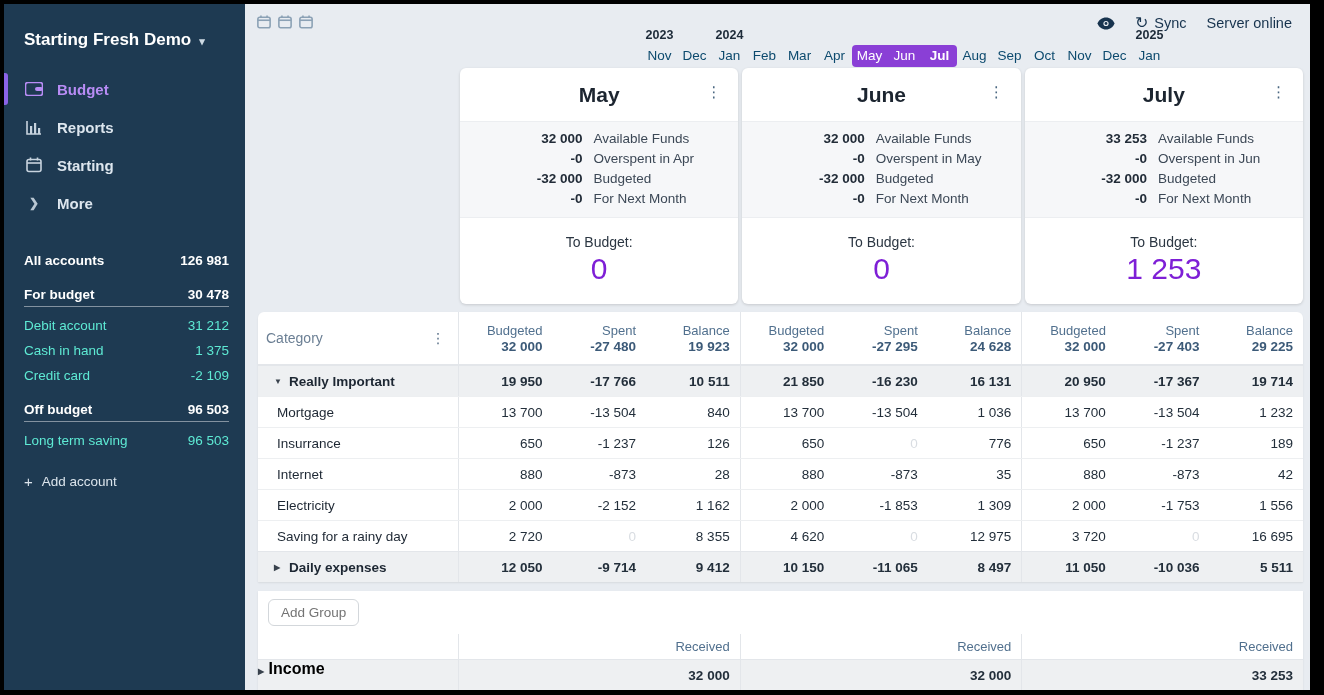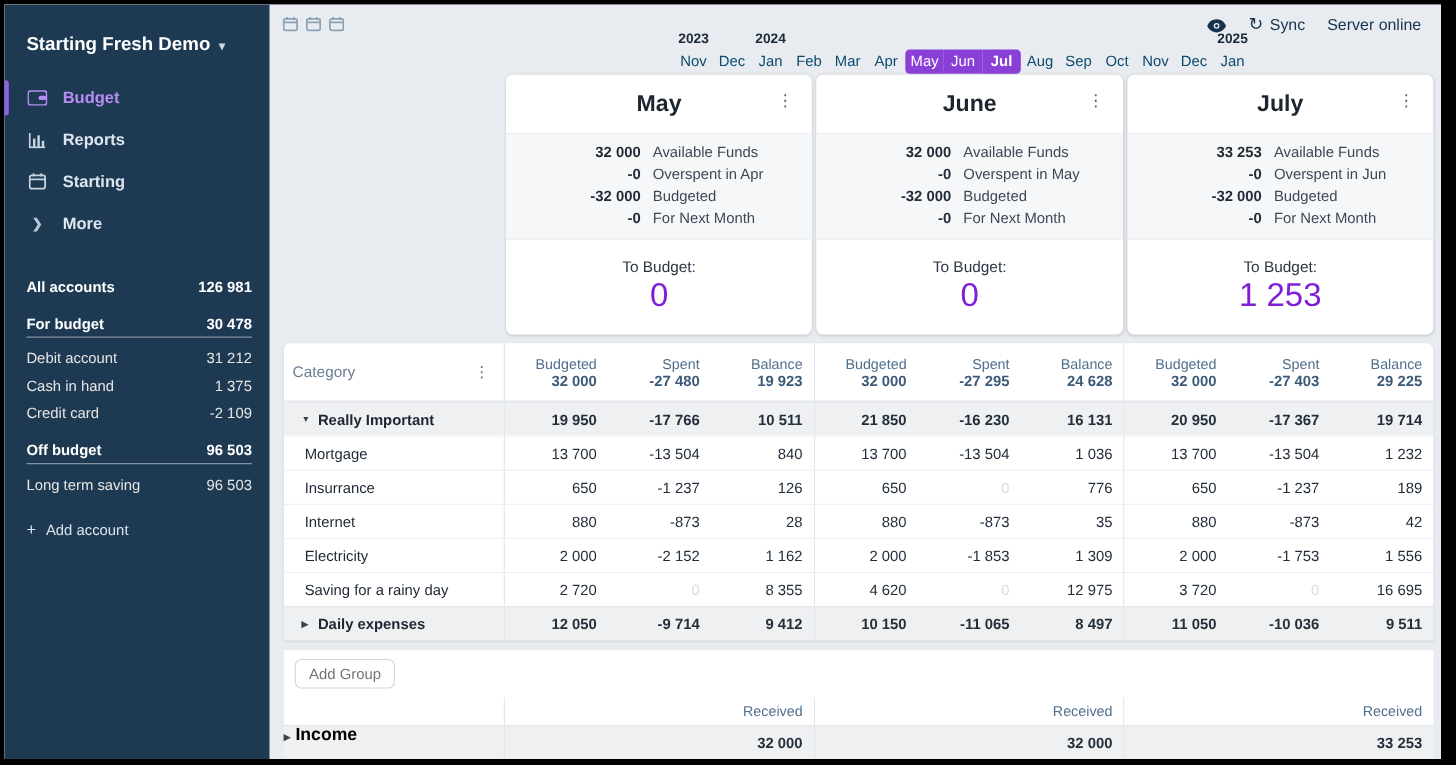--- a/index.html
+++ b/index.html
@@ -11,38 +11,38 @@
   .sb-title { display:flex; align-items:center; gap:8px; padding:0 20px; font-size:17px; font-weight:700; color:#fff; cursor:pointer; height:28px; }
   .sb-title .caret { font-size:11px; color:#cdd9e3; margin-top:2px; }
   .nav { margin-top:16px; }
   .nav-item { display:flex; align-items:center; gap:13px; height:38px; padding:0 20px; font-size:15px; font-weight:600; color:#dde6ee; cursor:pointer; position:relative; }
   .nav-item.active { color:#b88cf5; }
   .nav-item.active::before { content:""; position:absolute; left:0; top:3px; bottom:3px; width:4px; background:#8b63e8; border-radius:0 3px 3px 0; }
   .nav-item .ico { width:20px; display:flex; justify-content:center; color:#c7d3de; }
   .nav-item.active .ico { color:#b88cf5; }
   .nav-item .chev { font-size:12px; color:#b9c7d3; width:20px; text-align:center; }
   .accounts { margin-top:26px; padding:0 16px 0 20px; font-size:13.5px; }
-  .acct-row { display:flex; justify-content:space-between; align-items:center; height:25px; cursor:pointer; color:#e5e5e5; }
+  .acct-row { display:flex; justify-content:space-between; align-items:center; height:25px; cursor:pointer; color:#5eead4; }
   .acct-row .v { font-weight:400; }
   .acct-head { font-weight:700; color:#fff; border-bottom:1px solid rgba(255,255,255,.45); padding-bottom:4px; height:auto; margin-top:14px; margin-bottom:6px; }
   .acct-all { font-weight:700; color:#fff; margin-bottom:6px; }
   .acct-all .v, .acct-head .v { font-weight:700; }
   .add-account { display:flex; align-items:center; gap:9px; margin-top:20px; color:#dbe4ec; font-size:13.5px; cursor:pointer; }
   .add-account .plus { font-size:15px; font-weight:400; }
 
   
   .main { flex:1; display:flex; flex-direction:column; position:relative; }
   .topbar { height:66px; position:relative; }
   .cal-btns { position:absolute; left:12px; top:11px; display:flex; gap:7px; }
   .cal-btn { cursor:pointer; color:#8ba1b5; line-height:0; }
   .top-right { position:absolute; right:18px; top:11px; display:flex; align-items:center; gap:20px; font-size:14.5px; color:#17334e; font-weight:500; }
   .top-right .item { display:flex; align-items:center; gap:6px; cursor:pointer; }
   .sync-glyph { font-size:16px; line-height:1; }
 
-  .timeline { position:absolute; left:368px; top:24px; width:540px; }
+  .timeline { position:absolute; left:397px; top:24px; width:540px; }
   .years { position:relative; height:17px; }
   .years span { position:absolute; transform:translateX(-50%); font-size:12.5px; font-weight:700; color:#1d2b39; }
   .months-row { display:flex; }
   .mcell { width:35px; text-align:center; font-size:13.5px; color:#0c4a6e; padding:3px 0 4px; cursor:pointer; }
   .mcell.sel { background:#8a3fd6; color:#fff; }
   .mcell.sel-first { border-radius:4px 0 0 4px; }
   .mcell.sel-last { border-radius:0 4px 4px 0; }
   .mcell.cur { font-weight:700; }
 
   
@@ -536,21 +536,21 @@
                   <div class="cell ">9 412</div>
       </div>
                 <div class="group">
         <div class="cell ">10 150</div>
                   <div class="cell ">-11 065</div>
                   <div class="cell ">8 497</div>
       </div>
                 <div class="group">
         <div class="cell ">11 050</div>
                   <div class="cell ">-10 036</div>
-                  <div class="cell ">9 511</div>
+                  <div class="cell ">5 511</div>
       </div>
     </div>
   </div>
           </div>
       </div>
 
       <div class="footerwrap">
         <div class="addgroup-row">
           <button class="addgroup-btn">Add Group</button>
         </div>

